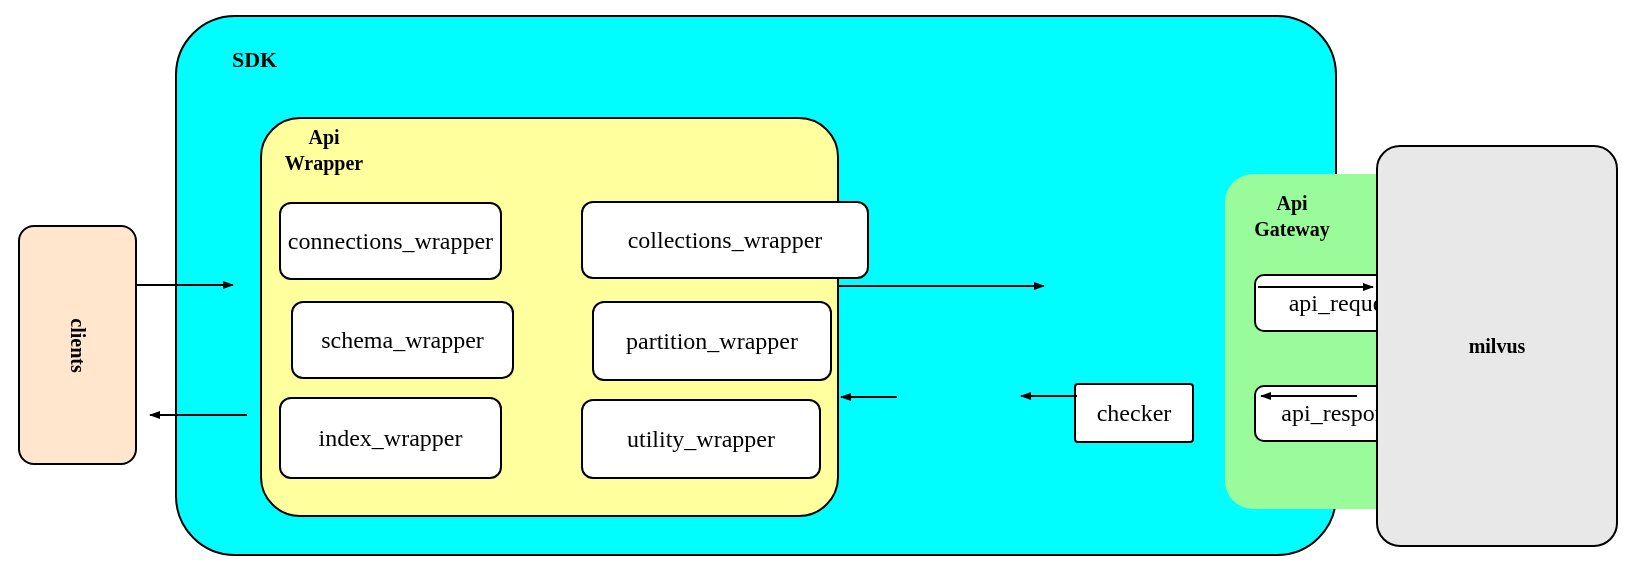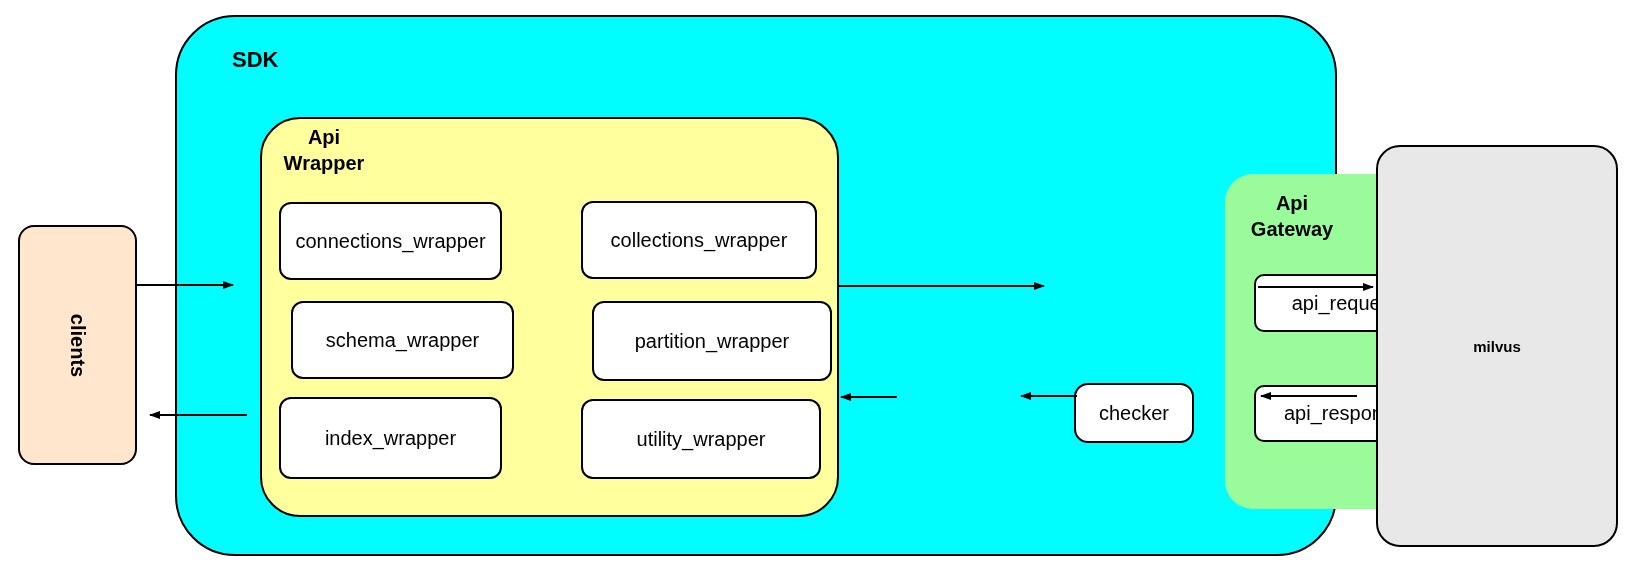--- a/index.html
+++ b/index.html
@@ -5,21 +5,21 @@
   html, body { margin: 0; padding: 0; background: #ffffff; }
   .canvas {
     position: relative;
     width: 1634px;
     height: 574px;
     background: #ffffff;
     font-family: "Liberation Sans", sans-serif;
     color: #000;
     overflow: hidden;
   }
-  .node { position: absolute; box-sizing: border-box; }
+  .node { position: absolute; box-sizing: border-box; font-family: Liberation Serif, serif; }
 
   
   .sdk {
     left: 175px; top: 15px; width: 1162px; height: 541px;
     background: var(--sdk-fill, #00FFFF);
     border: 2px solid var(--line, #000);
     border-radius: 60px;
   }
   .sdk-label {
     position: absolute; left: 55px; top: 30px;
@@ -46,56 +46,56 @@
     font-size: 20px; font-weight: bold; line-height: 26px;
     text-align: center; white-space: pre-line;
   }
 
   
   .white-box {
     background: var(--node-fill, #fff);
     border: 2px solid var(--line, #000);
     border-radius: 12px;
     display: flex; align-items: center; justify-content: center;
-    font-size: 20px;
+    font-size: 24px;
   }
   .wb-1 { left: 17px;  top: 83px;  width: 223px; height: 78px; }
-  .wb-2 { left: 319px; top: 82px;  width: 236px; height: 78px; }
+  .wb-2 { left: 319px; top: 82px;  width: 288px; height: 78px; }
   .wb-3 { left: 17px;  top: 182px; width: 223px; height: 78px; margin-left: 12px; }
   .wb-4 { left: 330px; top: 182px; width: 240px; height: 80px; }
   .wb-5 { left: 17px;  top: 278px; width: 223px; height: 82px; }
   .wb-6 { left: 319px; top: 280px; width: 240px; height: 80px; text-align: right; }
 
   .api-request  { left: 29px; top: 100px; width: 180px; height: 58px; border-radius: 10px; }
   .api-response { left: 29px; top: 211px; width: 180px; height: 57px; border-radius: 10px; }
 
   .checker {
     left: 897px; top: 366px; width: 120px; height: 60px;
-    border-radius: 14px;
+    border-radius: 4px;
   }
 
   .clients {
     left: 18px; top: 225px; width: 119px; height: 240px;
     background: var(--clients-fill, #FFE6CC);
     border: 2px solid var(--line, #000);
     border-radius: 16px;
     display: flex; align-items: center; justify-content: center;
   }
   .clients span {
     transform: rotate(90deg);
     font-size: 20px; font-weight: bold; white-space: nowrap;
   }
 
   .milvus {
     left: 1376px; top: 145px; width: 242px; height: 402px;
     background: var(--milvus-fill, #E8E8E8);
     border: 2px solid var(--line, #000);
     border-radius: 24px;
     display: flex; align-items: center; justify-content: center;
-    font-size: 15px; font-weight: bold;
+    font-size: 20px; font-weight: bold;
   }
 
   .arrows {
     position: absolute; left: 0; top: 0;
     pointer-events: none;
   }
   .arrows line { stroke: var(--line, #000); stroke-width: 2; }
 </style>
 </head>
 <body>

